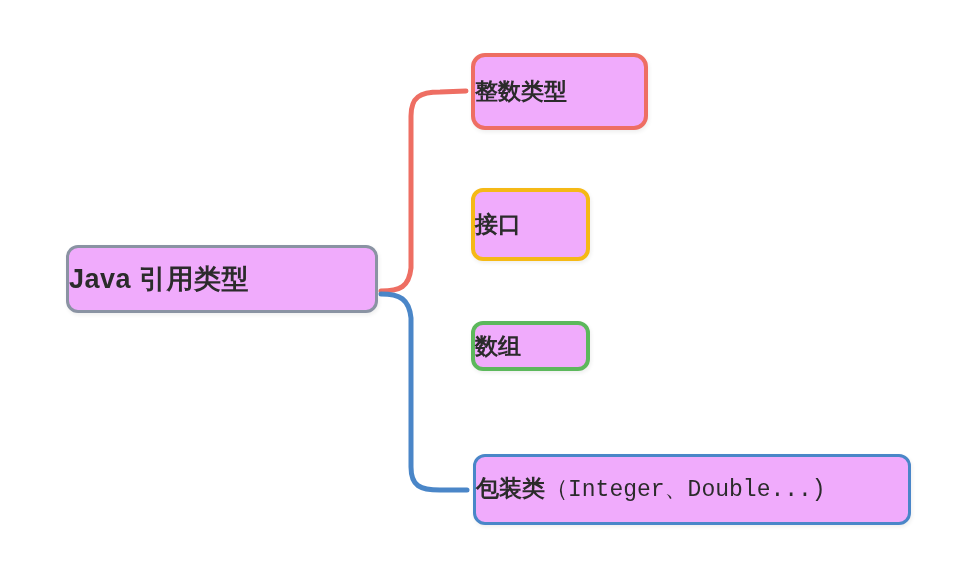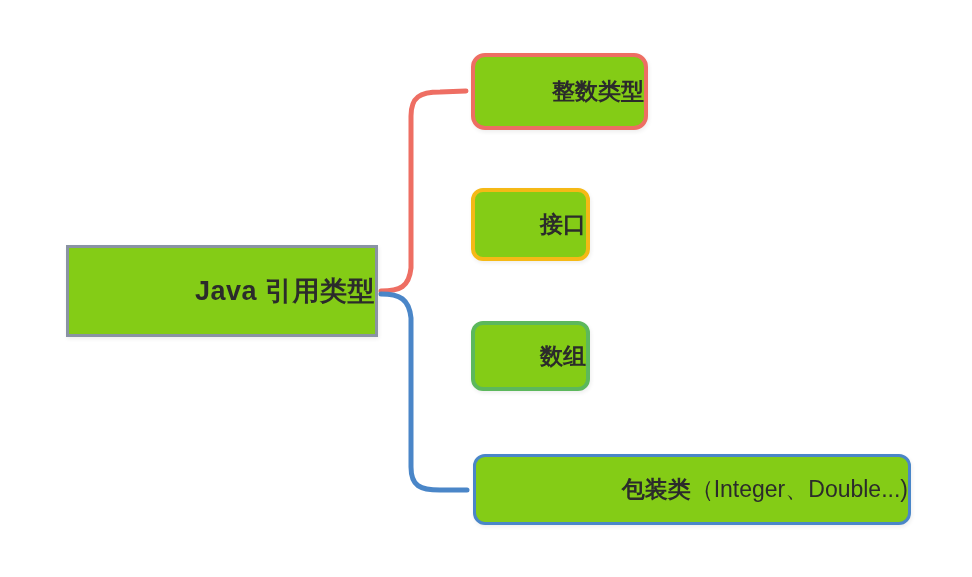--- a/index.html
+++ b/index.html
@@ -23,44 +23,43 @@
     position: absolute;
     left: 0;
     top: 0;
     width: 972px;
     height: 577px;
     pointer-events: none;
   }
   .node {
     position: absolute;
     box-sizing: border-box;
-    background: #84cc16;
+    background: #f0abfc;
     display: flex;
     align-items: center;
-    justify-content: flex-end;
+    justify-content: flex-start;
     border-style: solid;
     box-shadow: 1px 2px 4px rgba(0,0,0,0.07);
   }
   .node-label {
     color: #2b2b2b;
     font-weight: bold;
     white-space: nowrap;
     line-height: 1;
   }
 
   
   #node-root {
     left: 66px;
     top: 245px;
     width: 312px;
-    height: 92px;
+    height: 68px;
     border-width: 3px;
     border-color: #8a93a3;
-    border-radius: 0;
-    padding-left: 8px;
+    border-radius: 12px;
   }
   #node-root .node-label {
     font-size: 27px;
     letter-spacing: 0.5px;
   }
 
   
   #node-int {
     left: 471px;
     top: 53px;
@@ -83,21 +82,21 @@
     border-radius: 12px;
     font-family: Liberation Serif, serif;
   }
   #node-interface .node-label { font-size: 23px; }
 
   
   #node-array {
     left: 471px;
     top: 321px;
     width: 119px;
-    height: 70px;
+    height: 50px;
     border-width: 4px;
     border-color: #5cb85c;
     border-radius: 12px;
   }
   #node-array .node-label { font-size: 23px; }
 
   
   #node-wrapper {
     left: 473px;
     top: 454px;
@@ -106,20 +105,21 @@
     border-width: 3px;
     border-color: #4a86c8;
     border-radius: 12px;
   }
   #node-wrapper .node-label {
     font-size: 23px;
     font-weight: bold;
   }
   #node-wrapper .node-label .paren-text {
     font-weight: normal;
+    font-family: Liberation Mono, monospace;
   }
 </style>
 </head>
 <body>
 
 <div id="canvas">
 
   <svg id="connectors" viewBox="0 0 972 577" width="972" height="577">
 
     <path d="M 381 291

